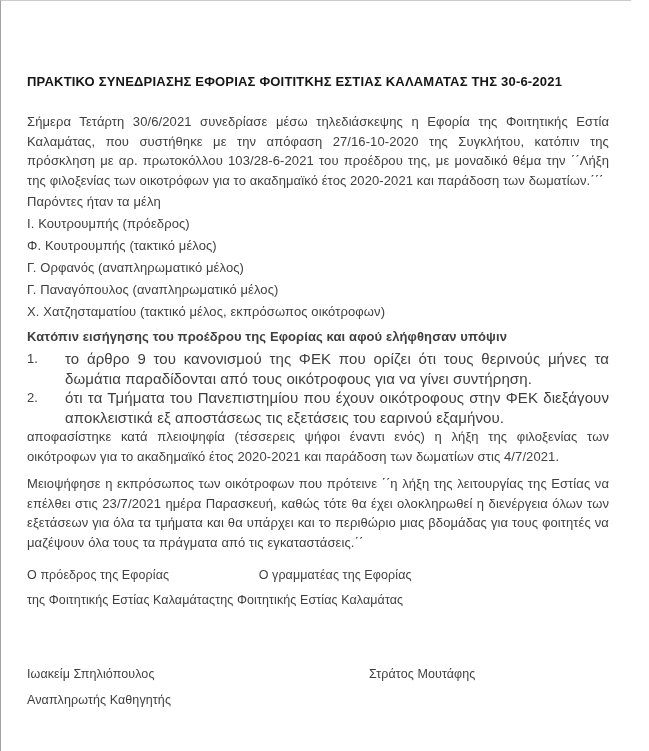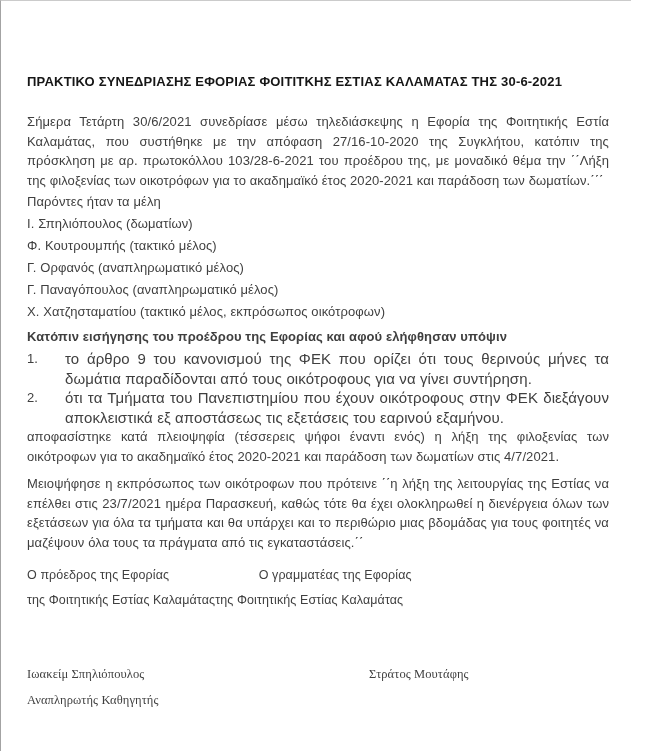--- a/index.html
+++ b/index.html
@@ -79,38 +79,37 @@
     margin: 0 0 5px 0;
     letter-spacing: 0.1px;
   }
   .sig-col.right { width: 240px; }
   .sig-col.right .role { text-align: center; }
   .sig-col.right .org { text-align: left; }
   .sig-names {
     display: flex;
     justify-content: space-between;
     margin-top: 50px;
-    font-family: Liberation Serif, serif;
   }
   .sig-names .sig-col p { margin: 0 0 6px 0; }
   .sig-col.right .name { text-align: left; }
 </style>
 </head>
 <body>
 
 <div class="page">
   <div class="content">
 
     <h1 class="title">ΠΡΑΚΤΙΚΟ ΣΥΝΕΔΡΙΑΣΗΣ  ΕΦΟΡΙΑΣ ΦΟΙΤΙΤΚΗΣ ΕΣΤΙΑΣ ΚΑΛΑΜΑΤΑΣ ΤΗΣ 30-6-2021</h1>
 
     <p class="para intro">Σήμερα Τετάρτη 30/6/2021 συνεδρίασε μέσω τηλεδιάσκεψης η Εφορία της Φοιτητικής Εστία Καλαμάτας, που συστήθηκε με την απόφαση 27/16-10-2020 της Συγκλήτου, κατόπιν της πρόσκληση με αρ. πρωτοκόλλου 103/28-6-2021 του προέδρου της, με μοναδικό θέμα την ΄΄Λήξη της φιλοξενίας των οικοτρόφων για το ακαδημαϊκό έτος 2020-2021 και παράδοση των δωματίων.΄΄΄</p>
 
     <div class="attendees">
       <p class="line heading-line">Παρόντες ήταν τα μέλη</p>
-      <p class="line">Ι. Σπηλιόπουλος (δωματίων)</p>
+      <p class="line">Ι. Κουτρουμπής (πρόεδρος)</p>
       <p class="line">Φ. Κουτρουμπής (τακτικό μέλος)</p>
       <p class="line">Γ. Ορφανός (αναπληρωματικό μέλος)</p>
       <p class="line">Γ. Παναγόπουλος (αναπληρωματικό μέλος)</p>
       <p class="line">Χ. Χατζησταματίου (τακτικό μέλος, εκπρόσωπος οικότροφων)</p>
     </div>
 
     <p class="line after-attendees">Κατόπιν εισήγησης του προέδρου της Εφορίας και αφού ελήφθησαν υπόψιν</p>
 
     <div class="numbered-list">
       <div class="list-row">

